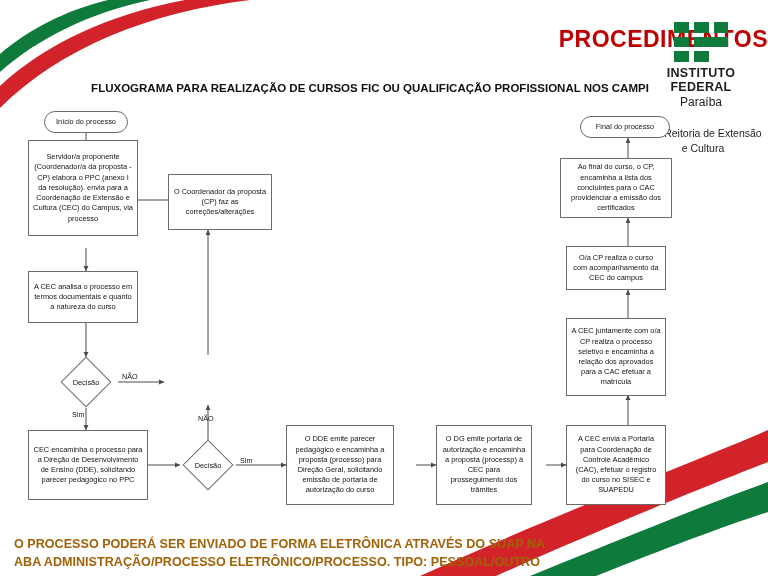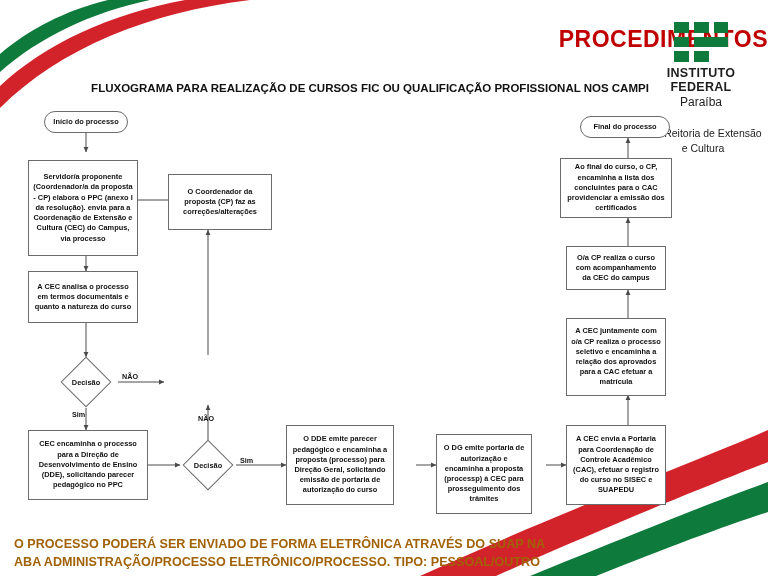--- a/index.html
+++ b/index.html
@@ -42,21 +42,21 @@
   .logo-text .l1 { font-size:12.5px; font-weight:bold; letter-spacing:0.3px; }
   .logo-text .l2 { font-size:12.5px; font-weight:bold; letter-spacing:0.3px; }
   .logo-text .l3 { font-size:12px; font-weight:normal; margin-top:1px; }
 
   .proreitoria {
     position:absolute; left:640px; top:126px; width:126px;
     text-align:center; font-size:10.5px; color:#222; line-height:1.45;
   }
 
   
-  #flow { position:absolute; left:0; top:0; width:768px; height:410px;font-weight:bold; }
+  #flow { position:absolute; left:0; top:0; width:768px; height:410px; }
   .node {
     position:absolute;
     background:#ffffff;
     border:1px solid #6b6b6b;
     color:#111;
     font-size:7.4px;
     line-height:1.38;
     text-align:center;
     display:flex; align-items:center; justify-content:center;
     padding:3px 4px;
@@ -175,21 +175,21 @@
         <path d="M628,246 L628,218"></path>
 
         <path d="M628,160 L628,138"></path>
       </g>
     </svg>
 
     <div class="node rounded" style="left:44px; top:111px; width:84px; height:22px;">
       <span class="txt">Início do processo</span>
     </div>
 
-    <div class="node" style="left:28px; top:160px; width:110px; height:96px;">
+    <div class="node" style="left:28px; top:140px; width:110px; height:96px;">
       <span class="txt">Servidor/a proponente (Coordenador/a da proposta - CP) elabora o PPC (anexo I da resolução). envia para a Coordenação de Extensão e Cultura (CEC) do Campus, via processo</span>
     </div>
 
     <div class="node" style="left:28px; top:271px; width:110px; height:52px;">
       <span class="txt">A CEC analisa o processo em termos documentais e quanto a natureza do curso</span>
     </div>
 
     <div class="diamond" style="left:68px; top:364px; width:36px; height:36px;"></div>
     <div class="diamond-label" style="left:60px; top:374px; width:52px; height:16px;">
       <span>Decisão</span>
@@ -210,21 +210,21 @@
     <div class="diamond-label" style="left:182px; top:457px; width:52px; height:16px;">
       <span>Decisão</span>
     </div>
     <div class="edge-label" style="left:198px; top:414px;"><span>NÃO</span></div>
     <div class="edge-label" style="left:240px; top:456px;"><span>Sim</span></div>
 
     <div class="node" style="left:286px; top:425px; width:108px; height:80px;">
       <span class="txt">O DDE emite parecer pedagógico e encaminha a proposta (processo) para Direção Geral, solicitando emissão de portaria de autorização do curso</span>
     </div>
 
-    <div class="node" style="left:436px; top:434px; width:96px; height:80px;">
+    <div class="node" style="left:436px; top:425px; width:96px; height:80px;">
       <span class="txt">O DG emite portaria de autorização e encaminha a proposta (processp) à CEC para prosseguimento dos trâmites</span>
     </div>
 
     <div class="node" style="left:566px; top:425px; width:100px; height:80px;">
       <span class="txt">A CEC envia a Portaria para Coordenação de Controle Acadêmico (CAC), efetuar o registro do curso no SISEC e SUAPEDU</span>
     </div>
 
     <div class="node" style="left:566px; top:318px; width:100px; height:78px;">
       <span class="txt">A CEC juntamente com o/a CP realiza o processo seletivo e encaminha a relação dos aprovados para a CAC efetuar a matrícula</span>
     </div>

